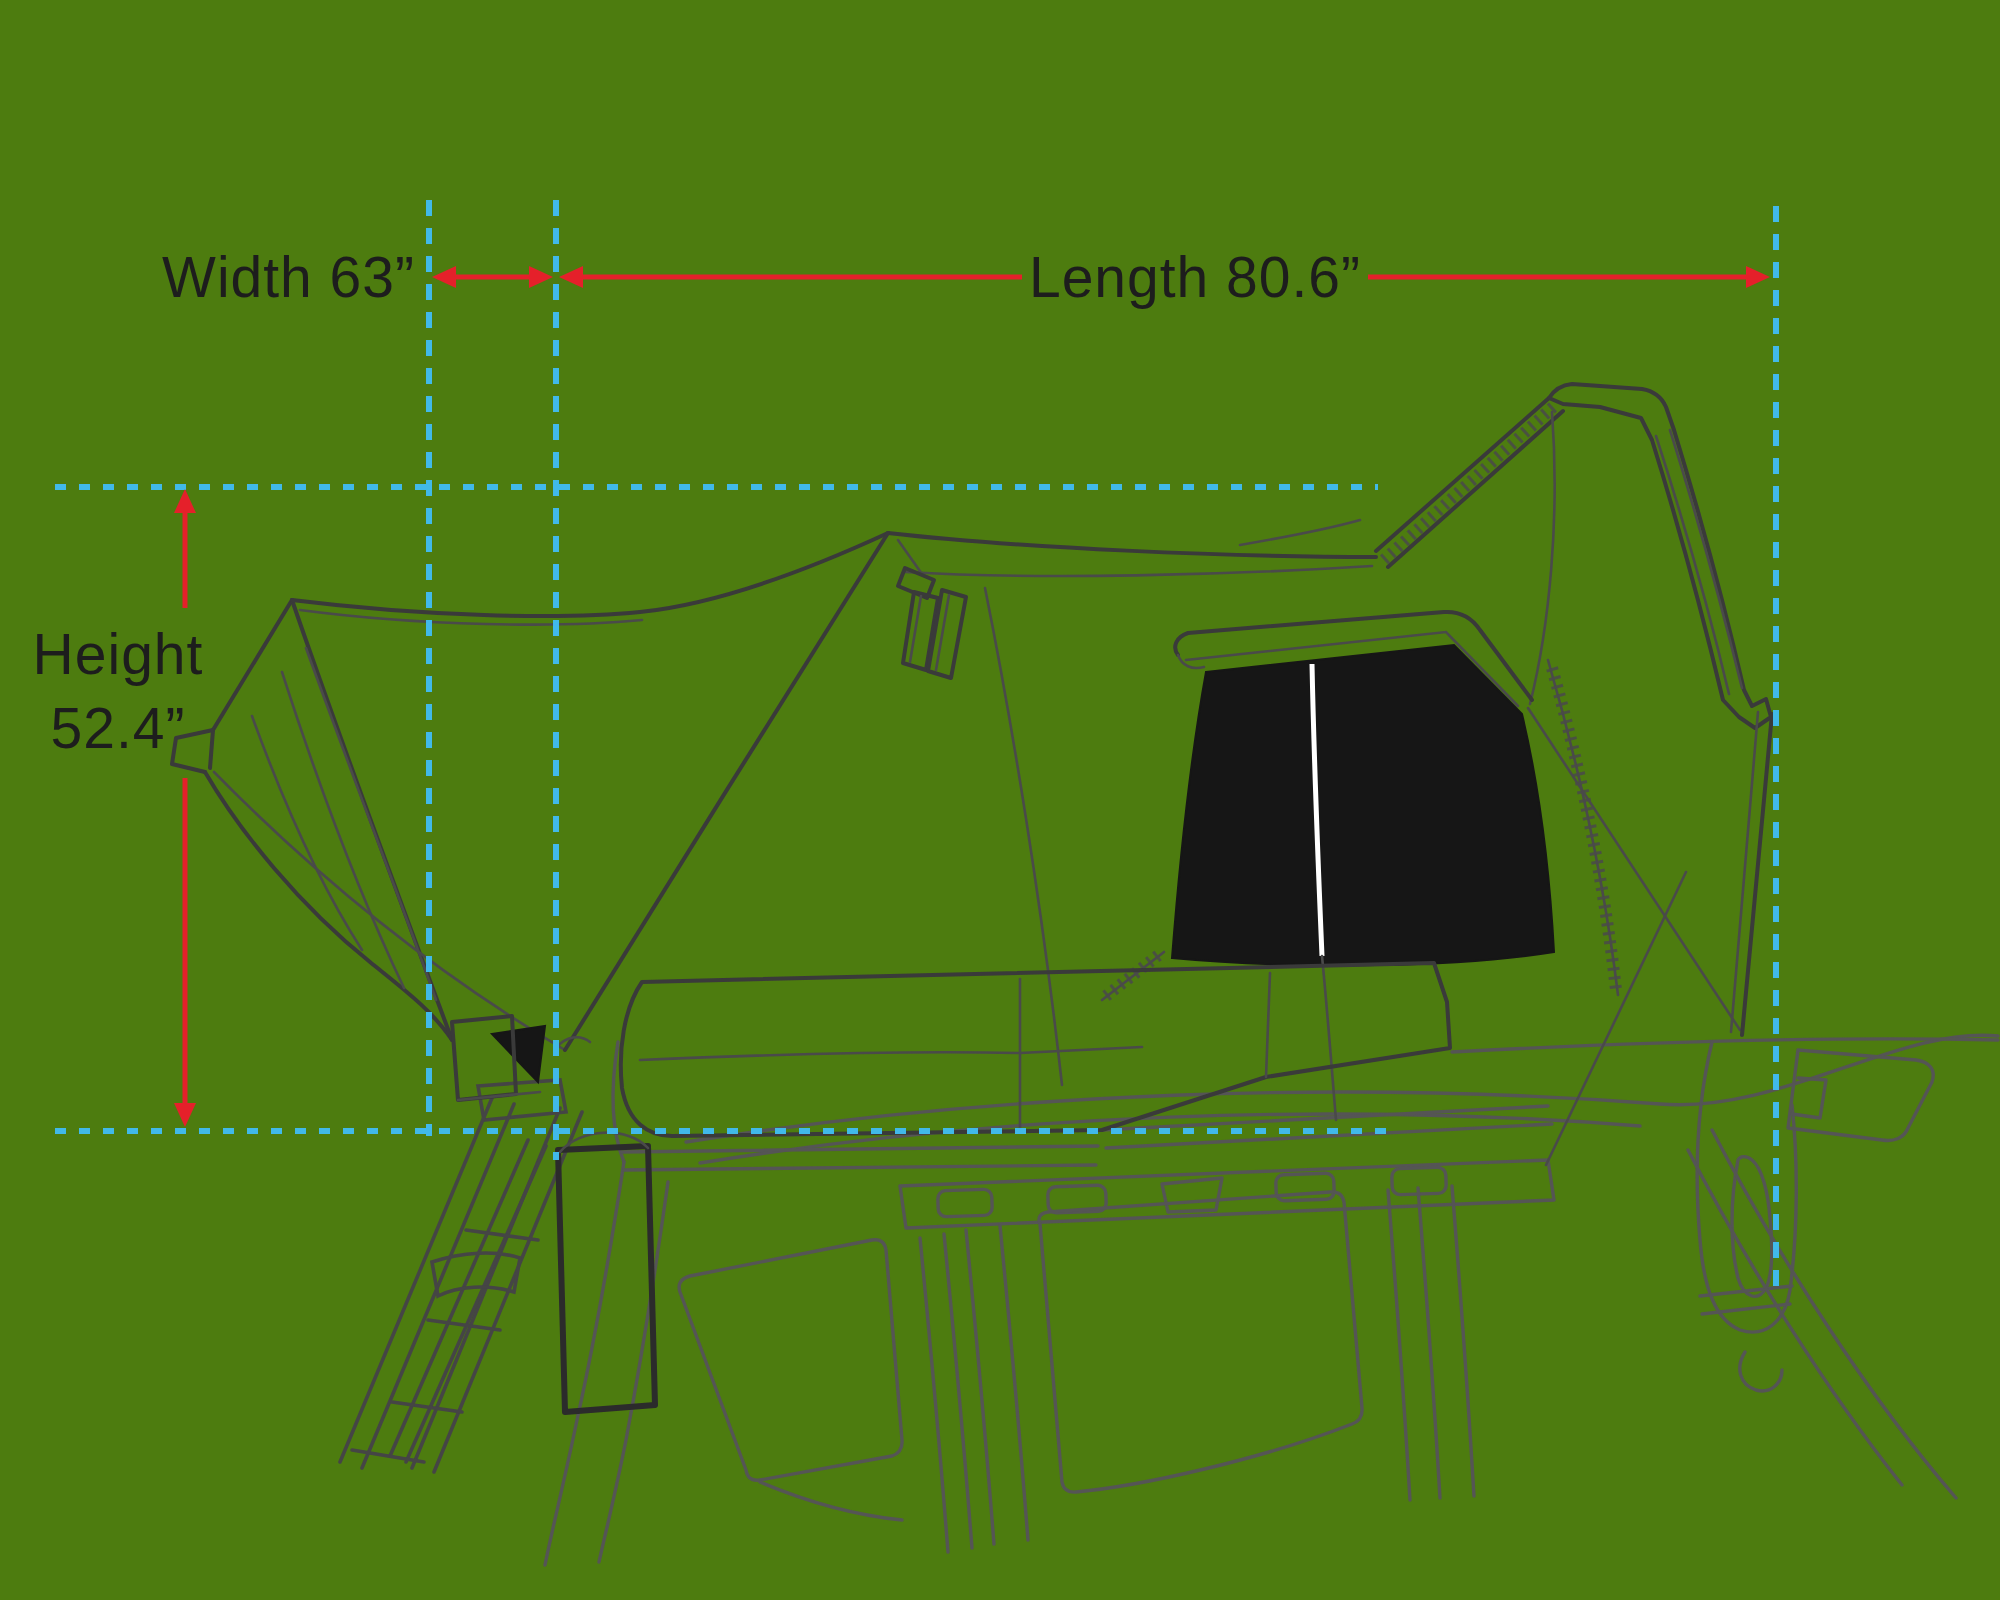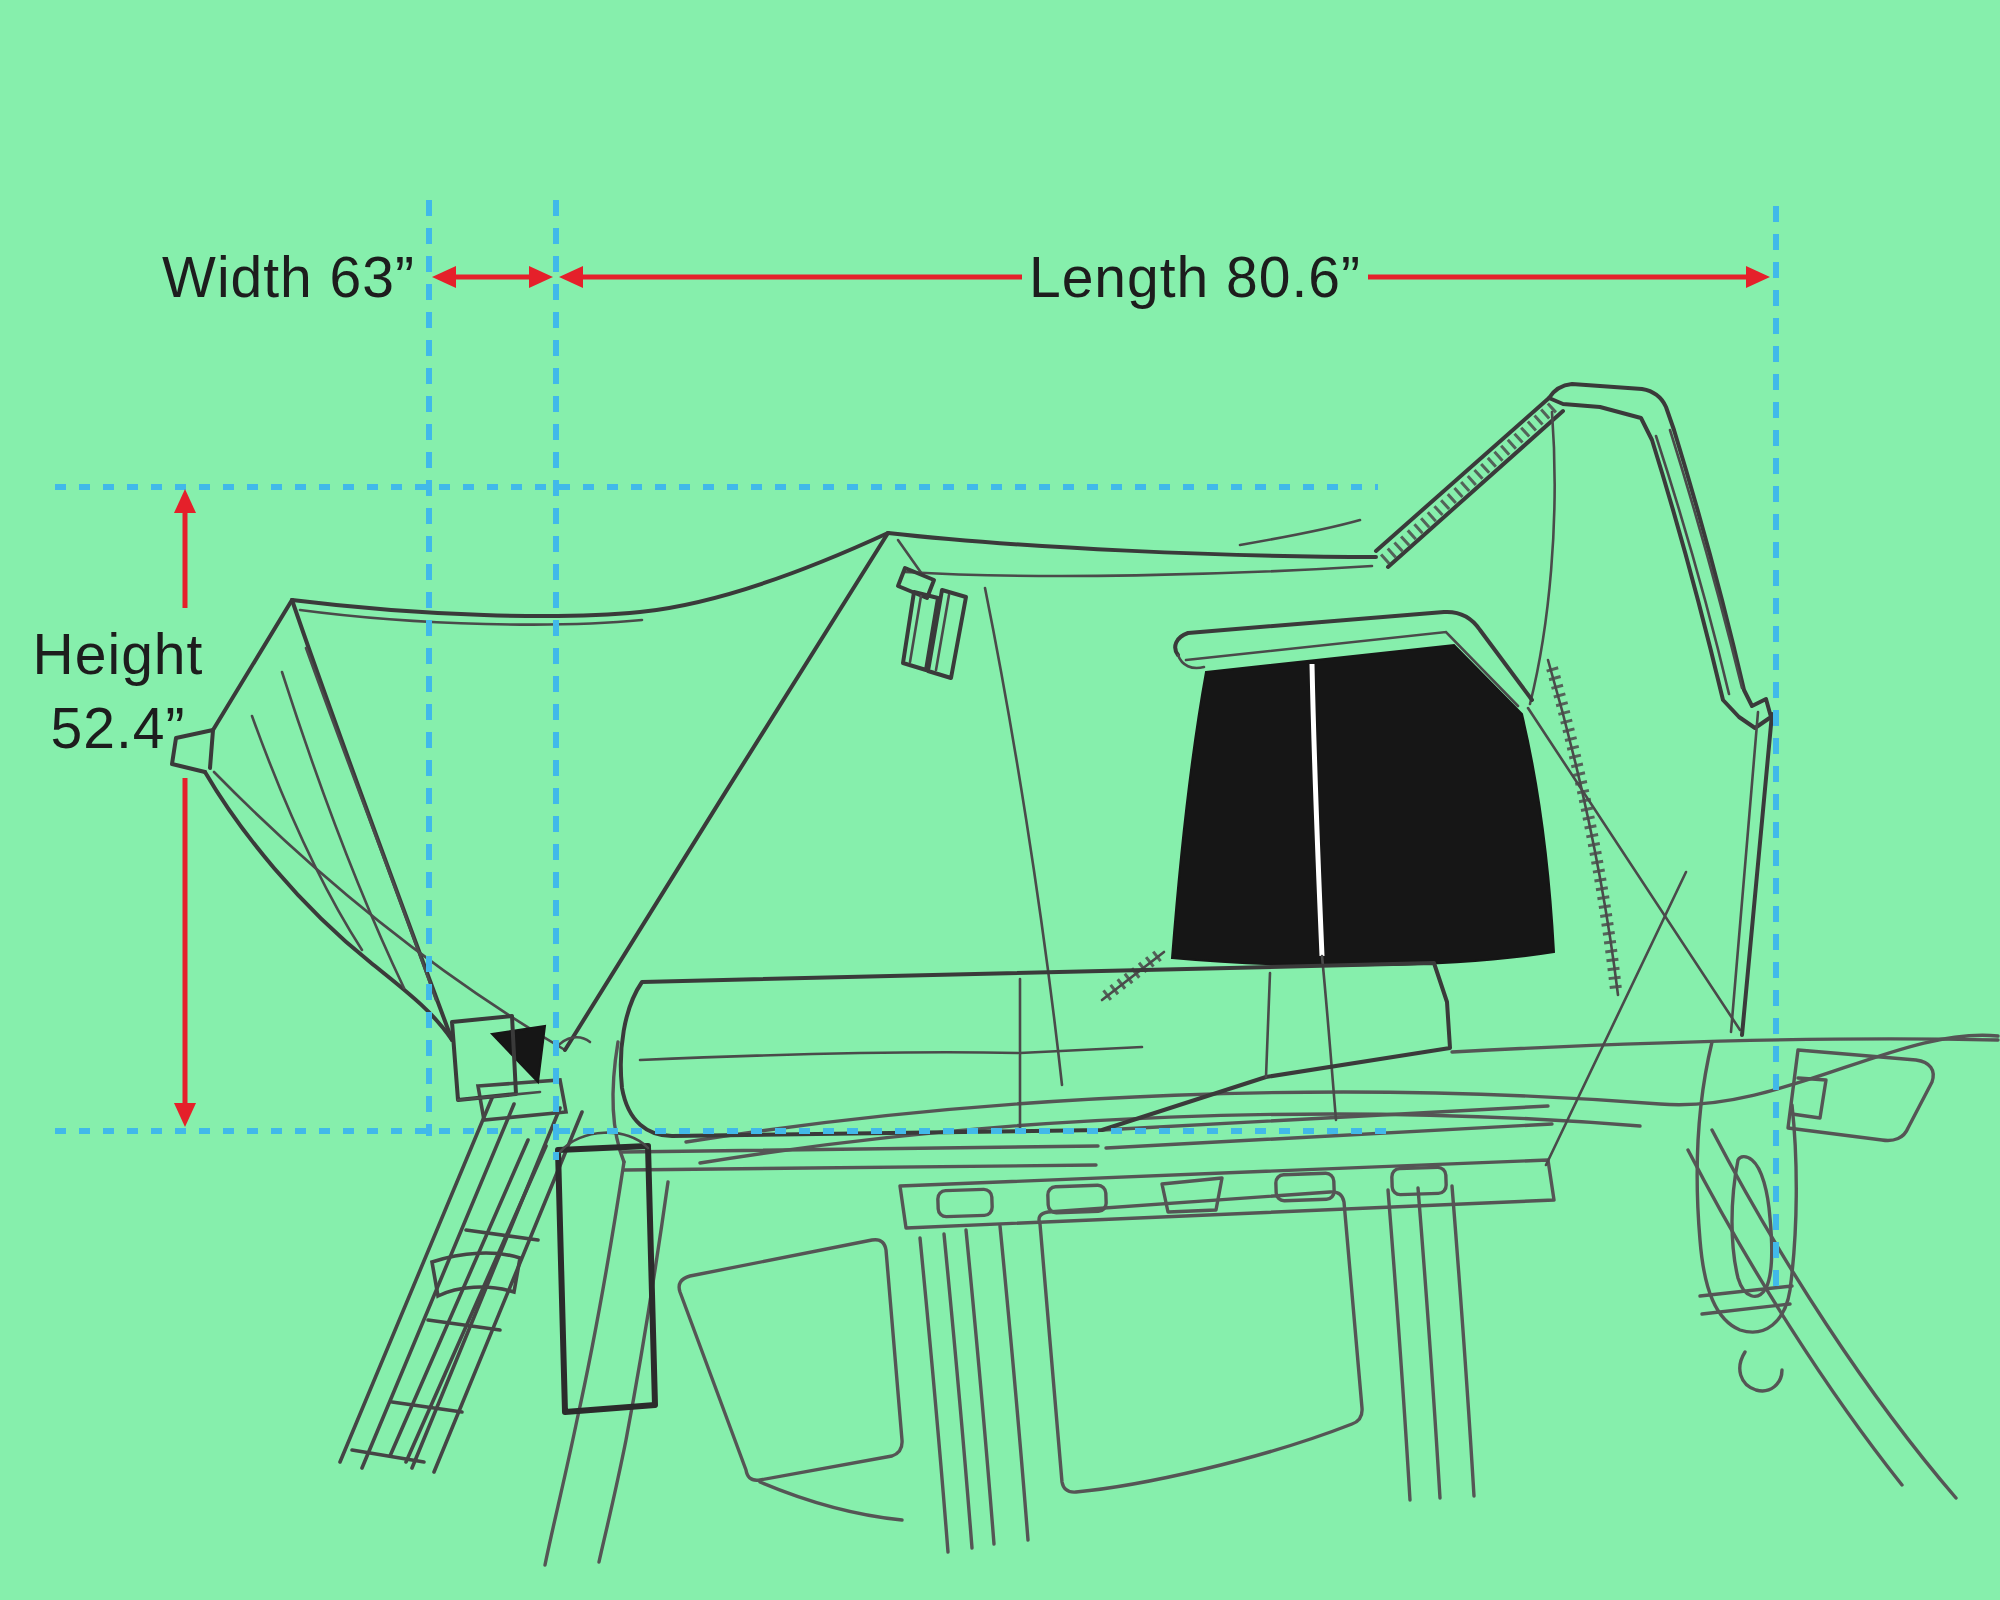--- a/index.html
+++ b/index.html
@@ -1,16 +1,16 @@
 <!DOCTYPE html>
 <html><head>
 <meta charset="utf-8">
 <style>
   html,body{margin:0;padding:0;background:#ffffff;}
-  .stage{position:relative;width:2000px;height:1600px;background:#86efac;overflow:hidden;
+  .stage{position:relative;width:2000px;height:1600px;background:#4d7c0f;overflow:hidden;
          font-family:"Liberation Sans","DejaVu Sans",sans-serif;}
   svg{display:block}
   
   .tent   {fill:none;stroke:#3a3a3a;stroke-width:4;stroke-linecap:round;stroke-linejoin:round;}
   .tent-thin{fill:none;stroke:#4a4a4a;stroke-width:2.6;stroke-linecap:round;}
   .car    {fill:none;stroke:#555555;stroke-width:3.4;stroke-linecap:round;stroke-linejoin:round;}
   .ladder {fill:none;stroke:#454545;stroke-width:3.6;stroke-linecap:round;}
   .darkfill{fill:#161616;stroke:#161616;stroke-width:2;}
   .strapline{fill:none;stroke:#2b2b2b;stroke-width:6;stroke-linejoin:round;}
   .zipteeth{fill:none;stroke:#4a4a4a;stroke-width:12;stroke-dasharray:3 6;opacity:.85;}

